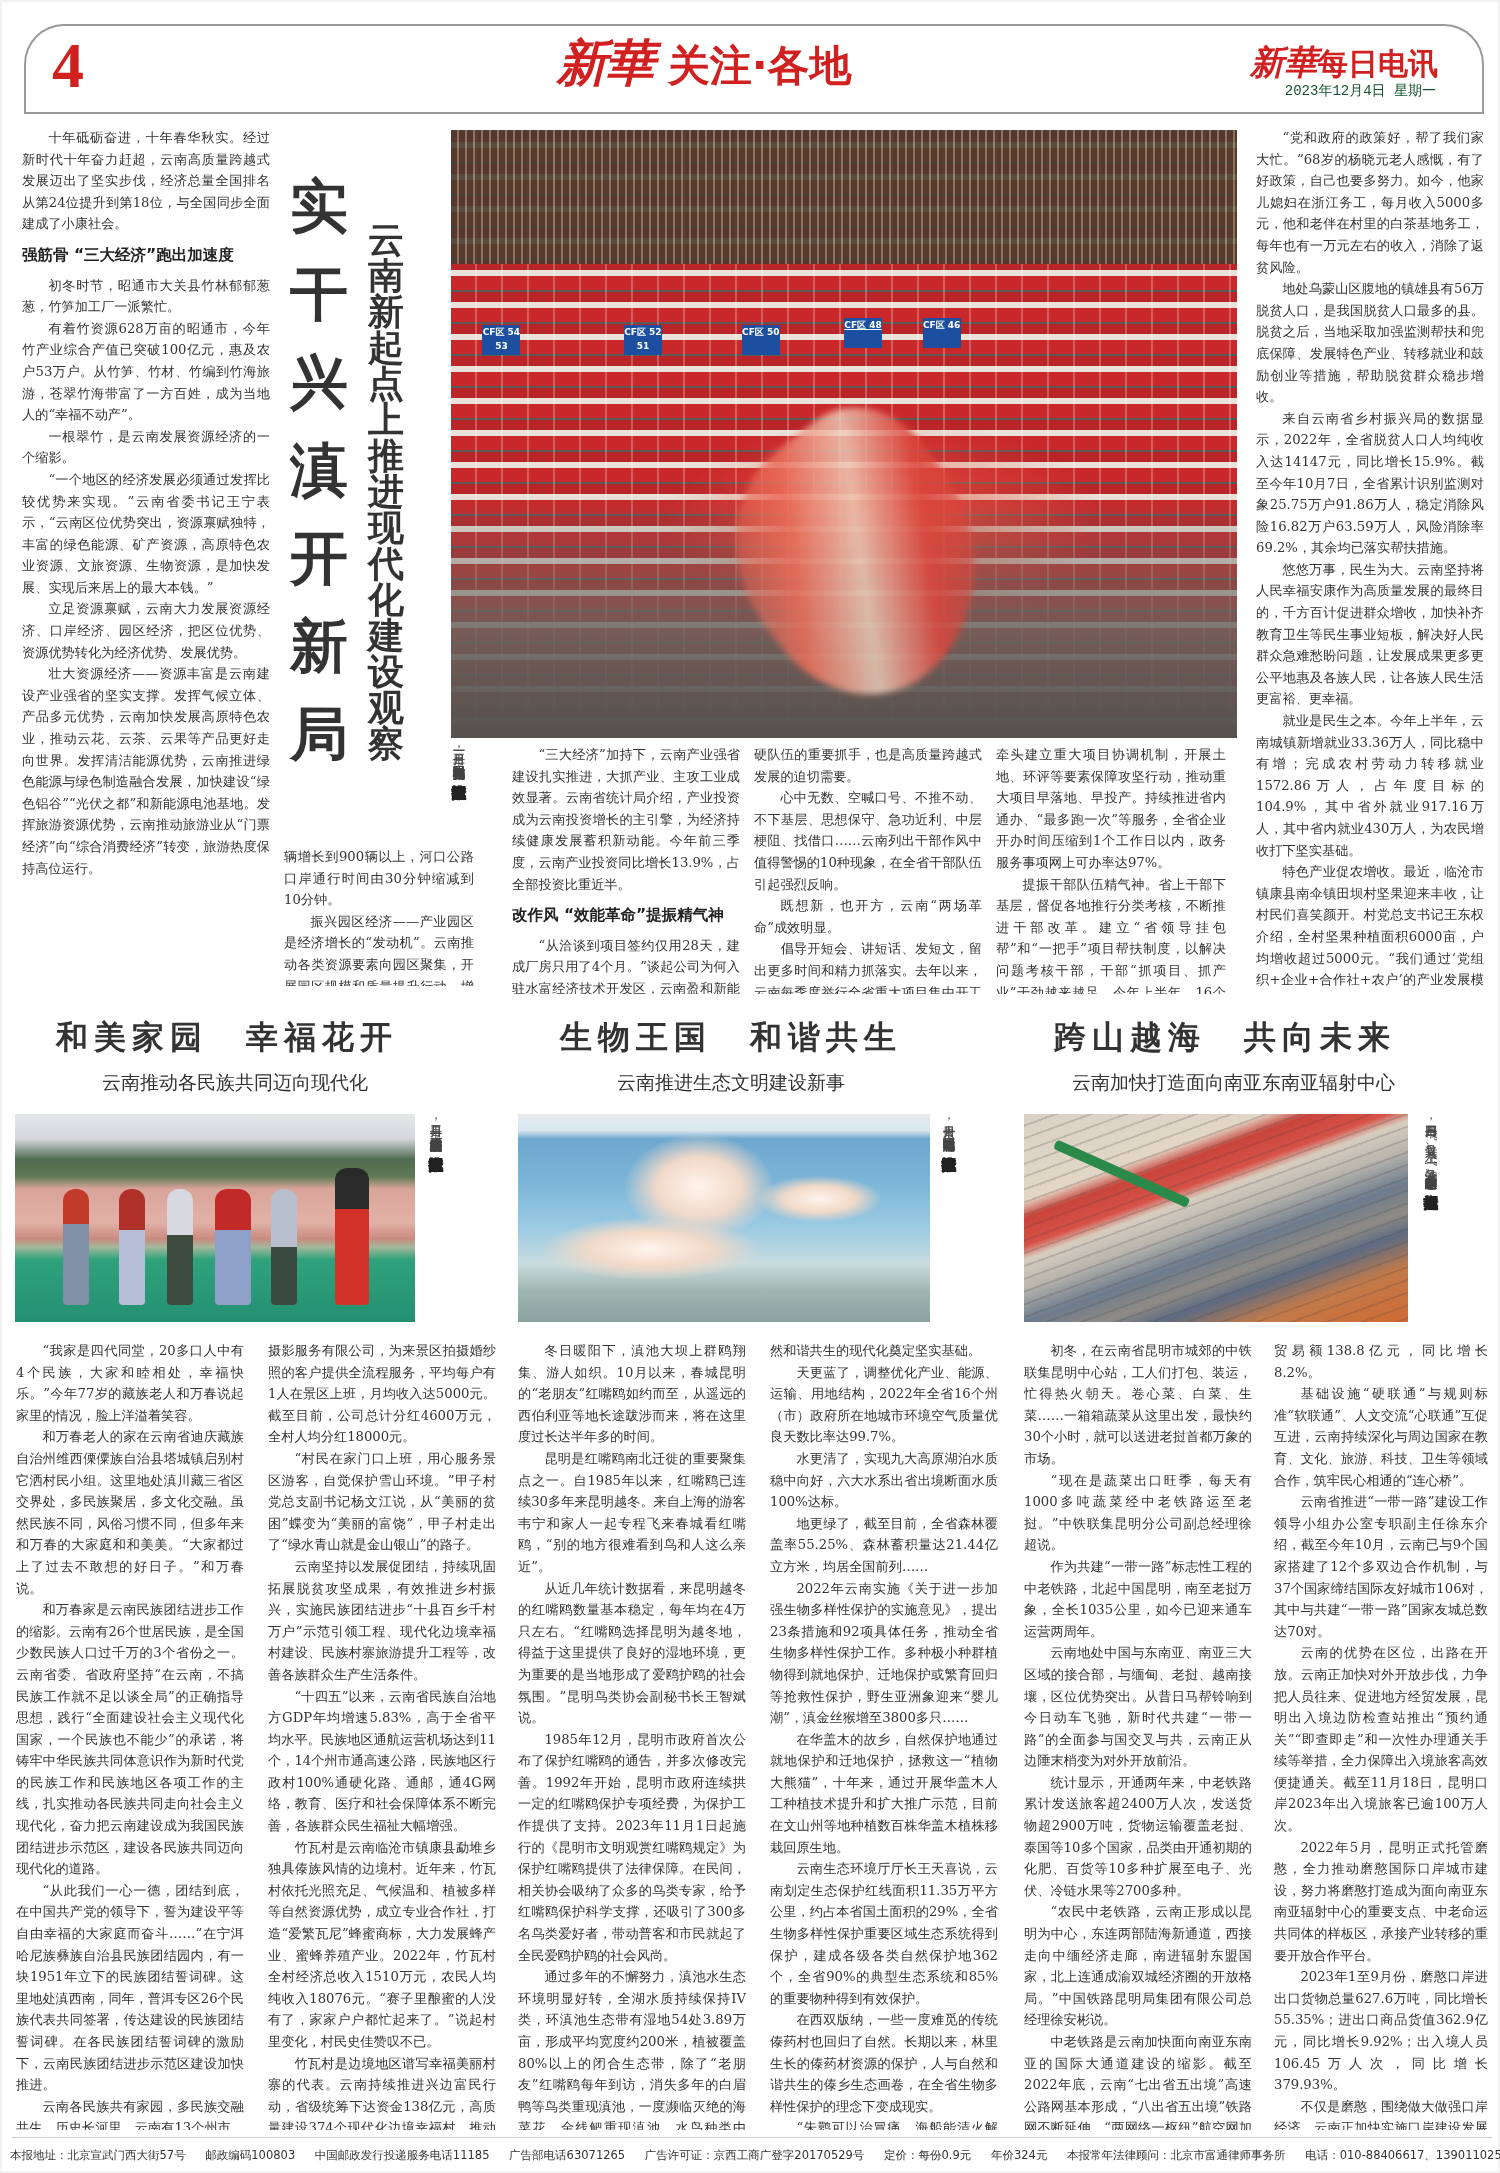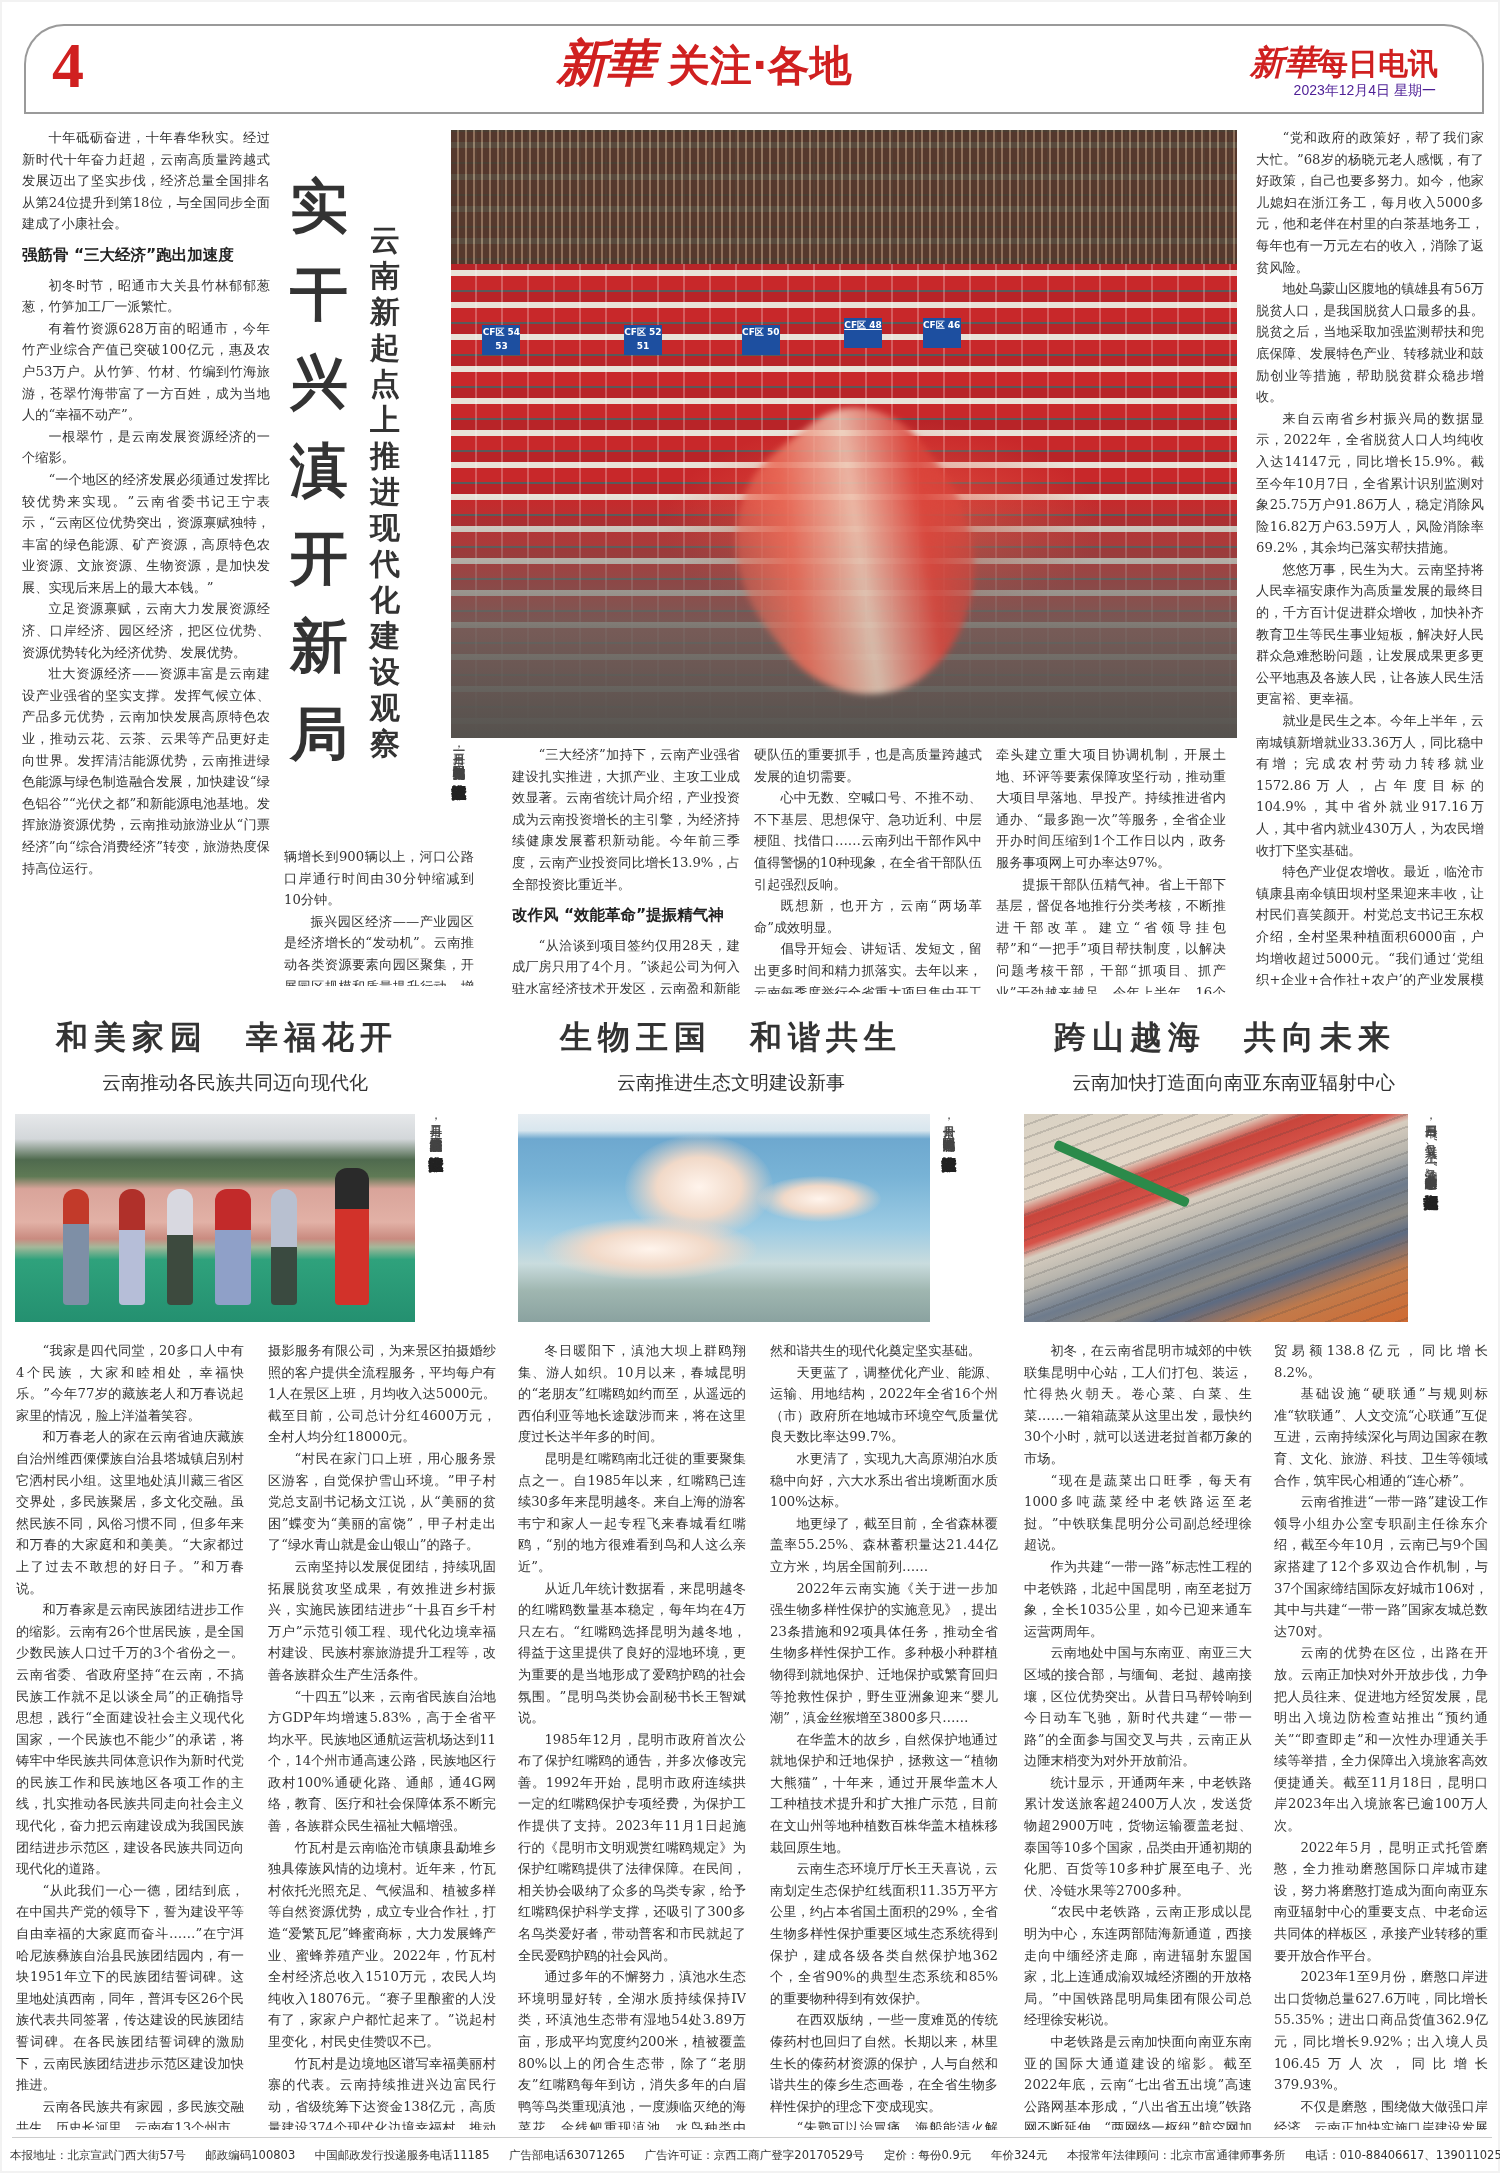--- a/index.html
+++ b/index.html
@@ -7,28 +7,28 @@
   body { font-family: "DejaVu Serif", "Liberation Serif", serif; color: #2a2a2a; position: relative; overflow: hidden; }
   .page { position: absolute; left: 2px; top: 2px; width: 1496px; height: 2169px; background: #fff; }
   .masthead { position: absolute; left: 22px; top: 22px; width: 1460px; height: 88px; border: 2px solid #9a9a9a; border-bottom: none; border-radius: 40px 40px 0 0; }
   .masthead-line { position: absolute; left: 22px; top: 110px; width: 1460px; height: 2px; background: #9a9a9a; }
   .page-num { position: absolute; left: 50px; top: 32px; font-family: "Liberation Serif", serif; font-weight: bold; font-size: 64px; color: #d02020; line-height: 1; }
   .section-title { position: absolute; left: 555px; top: 36px; font-size: 42px; color: #d02020; font-weight: bold; line-height: 1; white-space: nowrap; }
   .section-title .brand { font-style: italic; font-family: "DejaVu Serif", serif; font-size: 50px; letter-spacing: -2px; }
   .section-title .rest { font-family: "DejaVu Sans", sans-serif; }
   .paper-name { position: absolute; right: 60px; top: 38px; color: #d02020; font-weight: bold; font-size: 30px; white-space: nowrap; }
   .paper-name .brand { font-style: italic; font-size: 34px; }
-  .pub-date { position: absolute; right: 62px; top: 80px; font-family: Liberation Sans, sans-serif; font-size: 14px; color: #4c1d95; white-space: nowrap; margin-left: 16px; }
+  .pub-date { position: absolute; right: 62px; top: 80px; font-family: Liberation Mono, monospace; font-size: 14px; color: #14532d; white-space: nowrap; margin-left: 16px; }
 
   .col { position: absolute; font-size: 13.2px; line-height: 21.6px; text-align: justify; color: #333; overflow: hidden; }
   .col p { text-indent: 2em; }
   .col h3 { font-family: "DejaVu Sans", sans-serif; font-size: 15.5px; font-weight: bold; margin: 10px 0 8px 0; color: #222; letter-spacing: 0; text-indent: 0; }
 
   .big-title { position: absolute; left: 282px; top: 160px; width: 70px; font-family: "DejaVu Serif", serif; font-weight: bold; font-size: 58px; line-height: 88px; color: #333; text-align: center; }
-  .sub-title { position: absolute; left: 366px; top: 220px; width: 34px; font-family: "DejaVu Sans", sans-serif; font-weight: bold; font-size: 30px; line-height: 36px; color: #333; text-align: center; }
+  .sub-title { position: absolute; left: 366px; top: 220px; width: 34px; font-family: "DejaVu Sans", sans-serif; font-weight: bold; font-size: 36px; line-height: 36px; color: #333; text-align: center; }
 
   .photo { position: absolute; overflow: hidden; }
   .cap-vert { position: absolute; writing-mode: vertical-rl; font-size: 12.5px; line-height: 17px; color: #444; }
   .cap-vert .credit { font-family: "DejaVu Sans", sans-serif; font-weight: bold; font-size: 15px; color: #222; }
 
   .row-head { position: absolute; font-family: "DejaVu Serif", serif; font-weight: bold; font-size: 32px; color: #333; letter-spacing: 6px; white-space: nowrap; }
   .row-sub { position: absolute; font-family: "DejaVu Sans", sans-serif; font-size: 19px; color: #333; white-space: nowrap; }
 
   .footer-rule { position: absolute; left: 10px; top: 2135px; width: 1480px; height: 1px; background: #ccc; }
   .footer { position: absolute; left: 0; top: 2146px; width: 1500px; text-align: center; font-family: "DejaVu Sans", sans-serif; font-size: 11.5px; color: #333; white-space: nowrap; }

